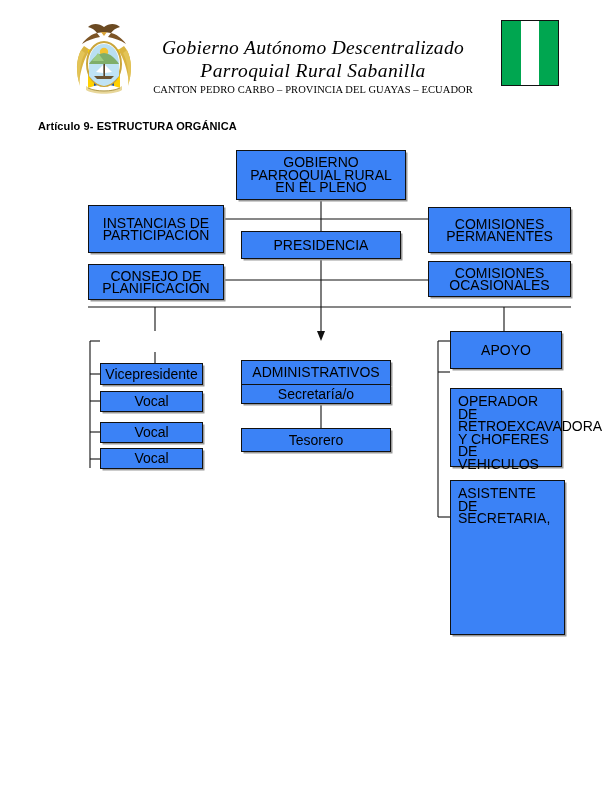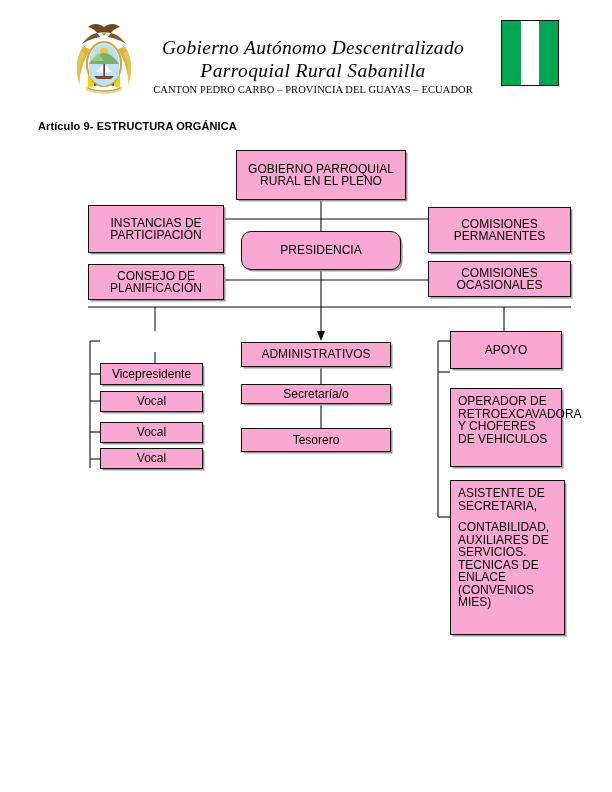--- a/index.html
+++ b/index.html
@@ -83,28 +83,28 @@
   #connectors {
     position: absolute;
     left: 0; top: 0;
     width: 612px; height: 792px;
     pointer-events: none;
   }
 
   .node {
     position: absolute;
     box-sizing: border-box;
-    background: #f9a8d4;
+    background: #3b82f6;
     border: 1.1px solid #111111;
     box-shadow: 2px 2px 0 -0.5px #9a9a9a;
     display: flex;
     align-items: center;
     justify-content: center;
     text-align: center;
-    font-size: 12px;
+    font-size: 14px;
     line-height: 12.5px;
     padding: 2px 4px;
   }
   .node.topleft {
     align-items: flex-start;
     justify-content: flex-start;
     text-align: left;
     padding: 6px 7px;
     margin-top: 28px;
   }
@@ -205,38 +205,38 @@
   </svg>
 
   <div class="node" style="left:236px; top:150px; width:170px; height:50px;">
     <span class="txt">GOBIERNO PARROQUIAL RURAL EN EL PLENO</span>
   </div>
 
   <div class="node" style="left:88px; top:205px; width:136px; height:48px;">
     <span class="txt">INSTANCIAS DE PARTICIPACIÓN</span>
   </div>
 
-  <div class="node" style="left:241px; top:231px; width:160px; height:39px;border-radius:10px;">
+  <div class="node" style="left:241px; top:231px; width:160px; height:28px;">
     <span class="txt">PRESIDENCIA</span>
   </div>
 
   <div class="node" style="left:428px; top:207px; width:143px; height:46px;">
     <span class="txt">COMISIONES PERMANENTES</span>
   </div>
 
   <div class="node" style="left:88px; top:264px; width:136px; height:36px;">
     <span class="txt">CONSEJO DE PLANIFICACIÓN</span>
   </div>
 
   <div class="node" style="left:428px; top:261px; width:143px; height:36px;">
     <span class="txt">COMISIONES OCASIONALES</span>
   </div>
 
 
-  <div class="node" style="left:241px; top:342px; width:150px; height:25px;">
+  <div class="node" style="left:241px; top:360px; width:150px; height:25px;">
     <span class="txt">ADMINISTRATIVOS</span>
   </div>
 
   <div class="node" style="left:450px; top:331px; width:112px; height:38px;">
     <span class="txt">APOYO</span>
   </div>
 
   <div class="node" style="left:100px; top:363px; width:103px; height:22px;">
     <span class="txt">Vicepresidente</span>
   </div>
@@ -261,17 +261,16 @@
     <span class="txt">Tesorero</span>
   </div>
 
   <div class="node topleft" style="left:450px; top:360px; width:112px; height:79px;">
     <span class="txt">OPERADOR DE RETROEXCAVADORA Y CHOFERES DE VEHICULOS</span>
   </div>
 
   <div class="node topleft" style="left:450px; top:452px; width:115px; height:155px;">
     <div class="txt">
       <p class="para">ASISTENTE DE SECRETARIA,</p>
-      <p class="para">CONTABILIDAD, AUXILIARES DE SERVICIOS. TECNICAS DE ENLACE (CONVENIOS MIES)</p>
     </div>
   </div>
 
 </div>
 
 </body></html>

